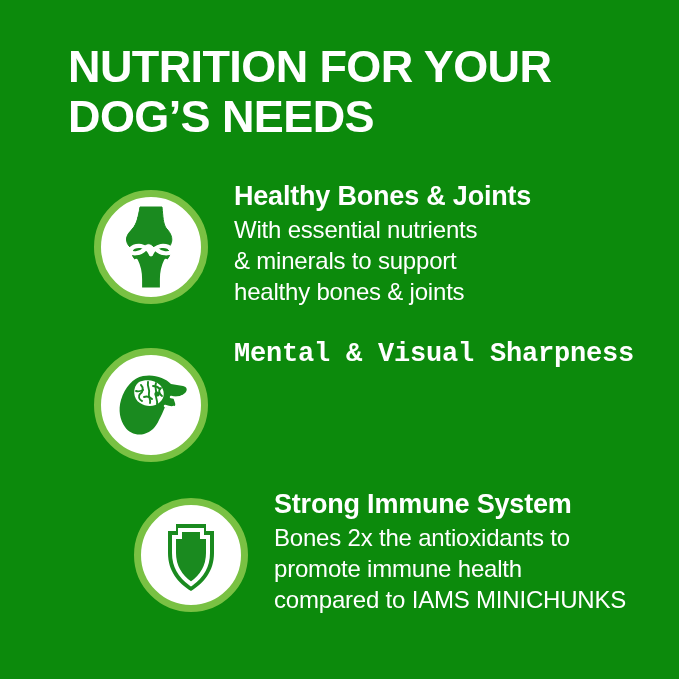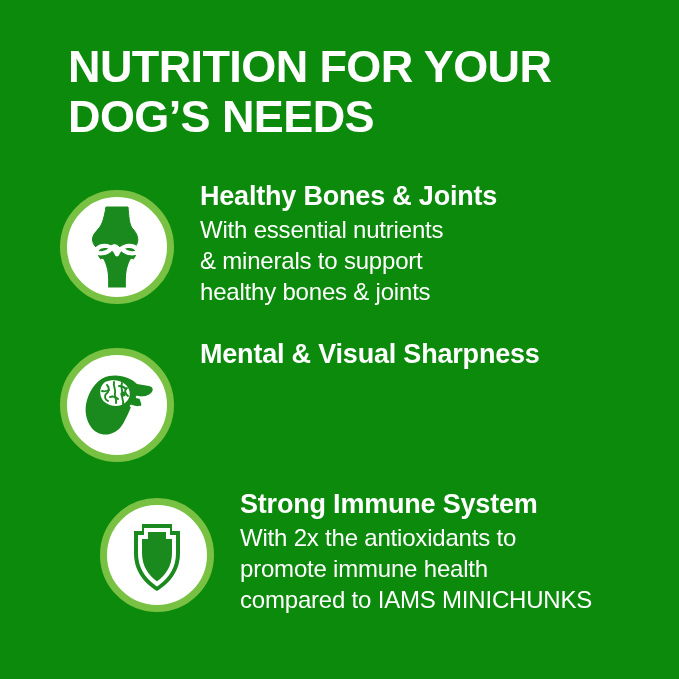--- a/index.html
+++ b/index.html
@@ -41,23 +41,24 @@
     position: absolute;
     left: 0;
     top: 176px;
     width: 679px;
   }
   .feature {
     position: relative;
     display: flex;
     align-items: flex-start;
     min-height: 150px;
+    margin-left: 34px;
   }
   .feature-1 { height: 158px; }
-  .feature-2 { height: 148px; }
+  .feature-2 { height: 148px; font-family: Liberation Mono, monospace; }
   .feature-3 { height: 160px; padding-left: 40px; }
 
   .icon-wrap {
     position: relative;
     width: 120px;
     min-width: 120px;
     margin-left: 60px;
     padding-top: 14px;
     box-sizing: border-box;
   }
@@ -202,20 +203,20 @@
                        C60 56 50 68 37 76 C24 68 14 56 14 38 Z" fill="#1a8a1f"></path>
 
               <path d="M20 22 L26 22 L26 15 L48 15 L48 22 L54 22 L54 38
                        C54 52 47 62 37 69 C27 62 20 52 20 38 Z" fill="none" stroke="#ffffff" stroke-width="4"></path>
             </svg>
           </span>
         </div>
       </div>
       <div class="feature-text">
         <p class="feature-heading">Strong Immune System</p>
-        <p class="feature-body">With 2x the antioxidants to
+        <p class="feature-body">Bones 2x the antioxidants to
 promote immune health
 compared to IAMS MINICHUNKS</p>
       </div>
     </div>
 
   </div>
 </div>
 
 </body></html>

